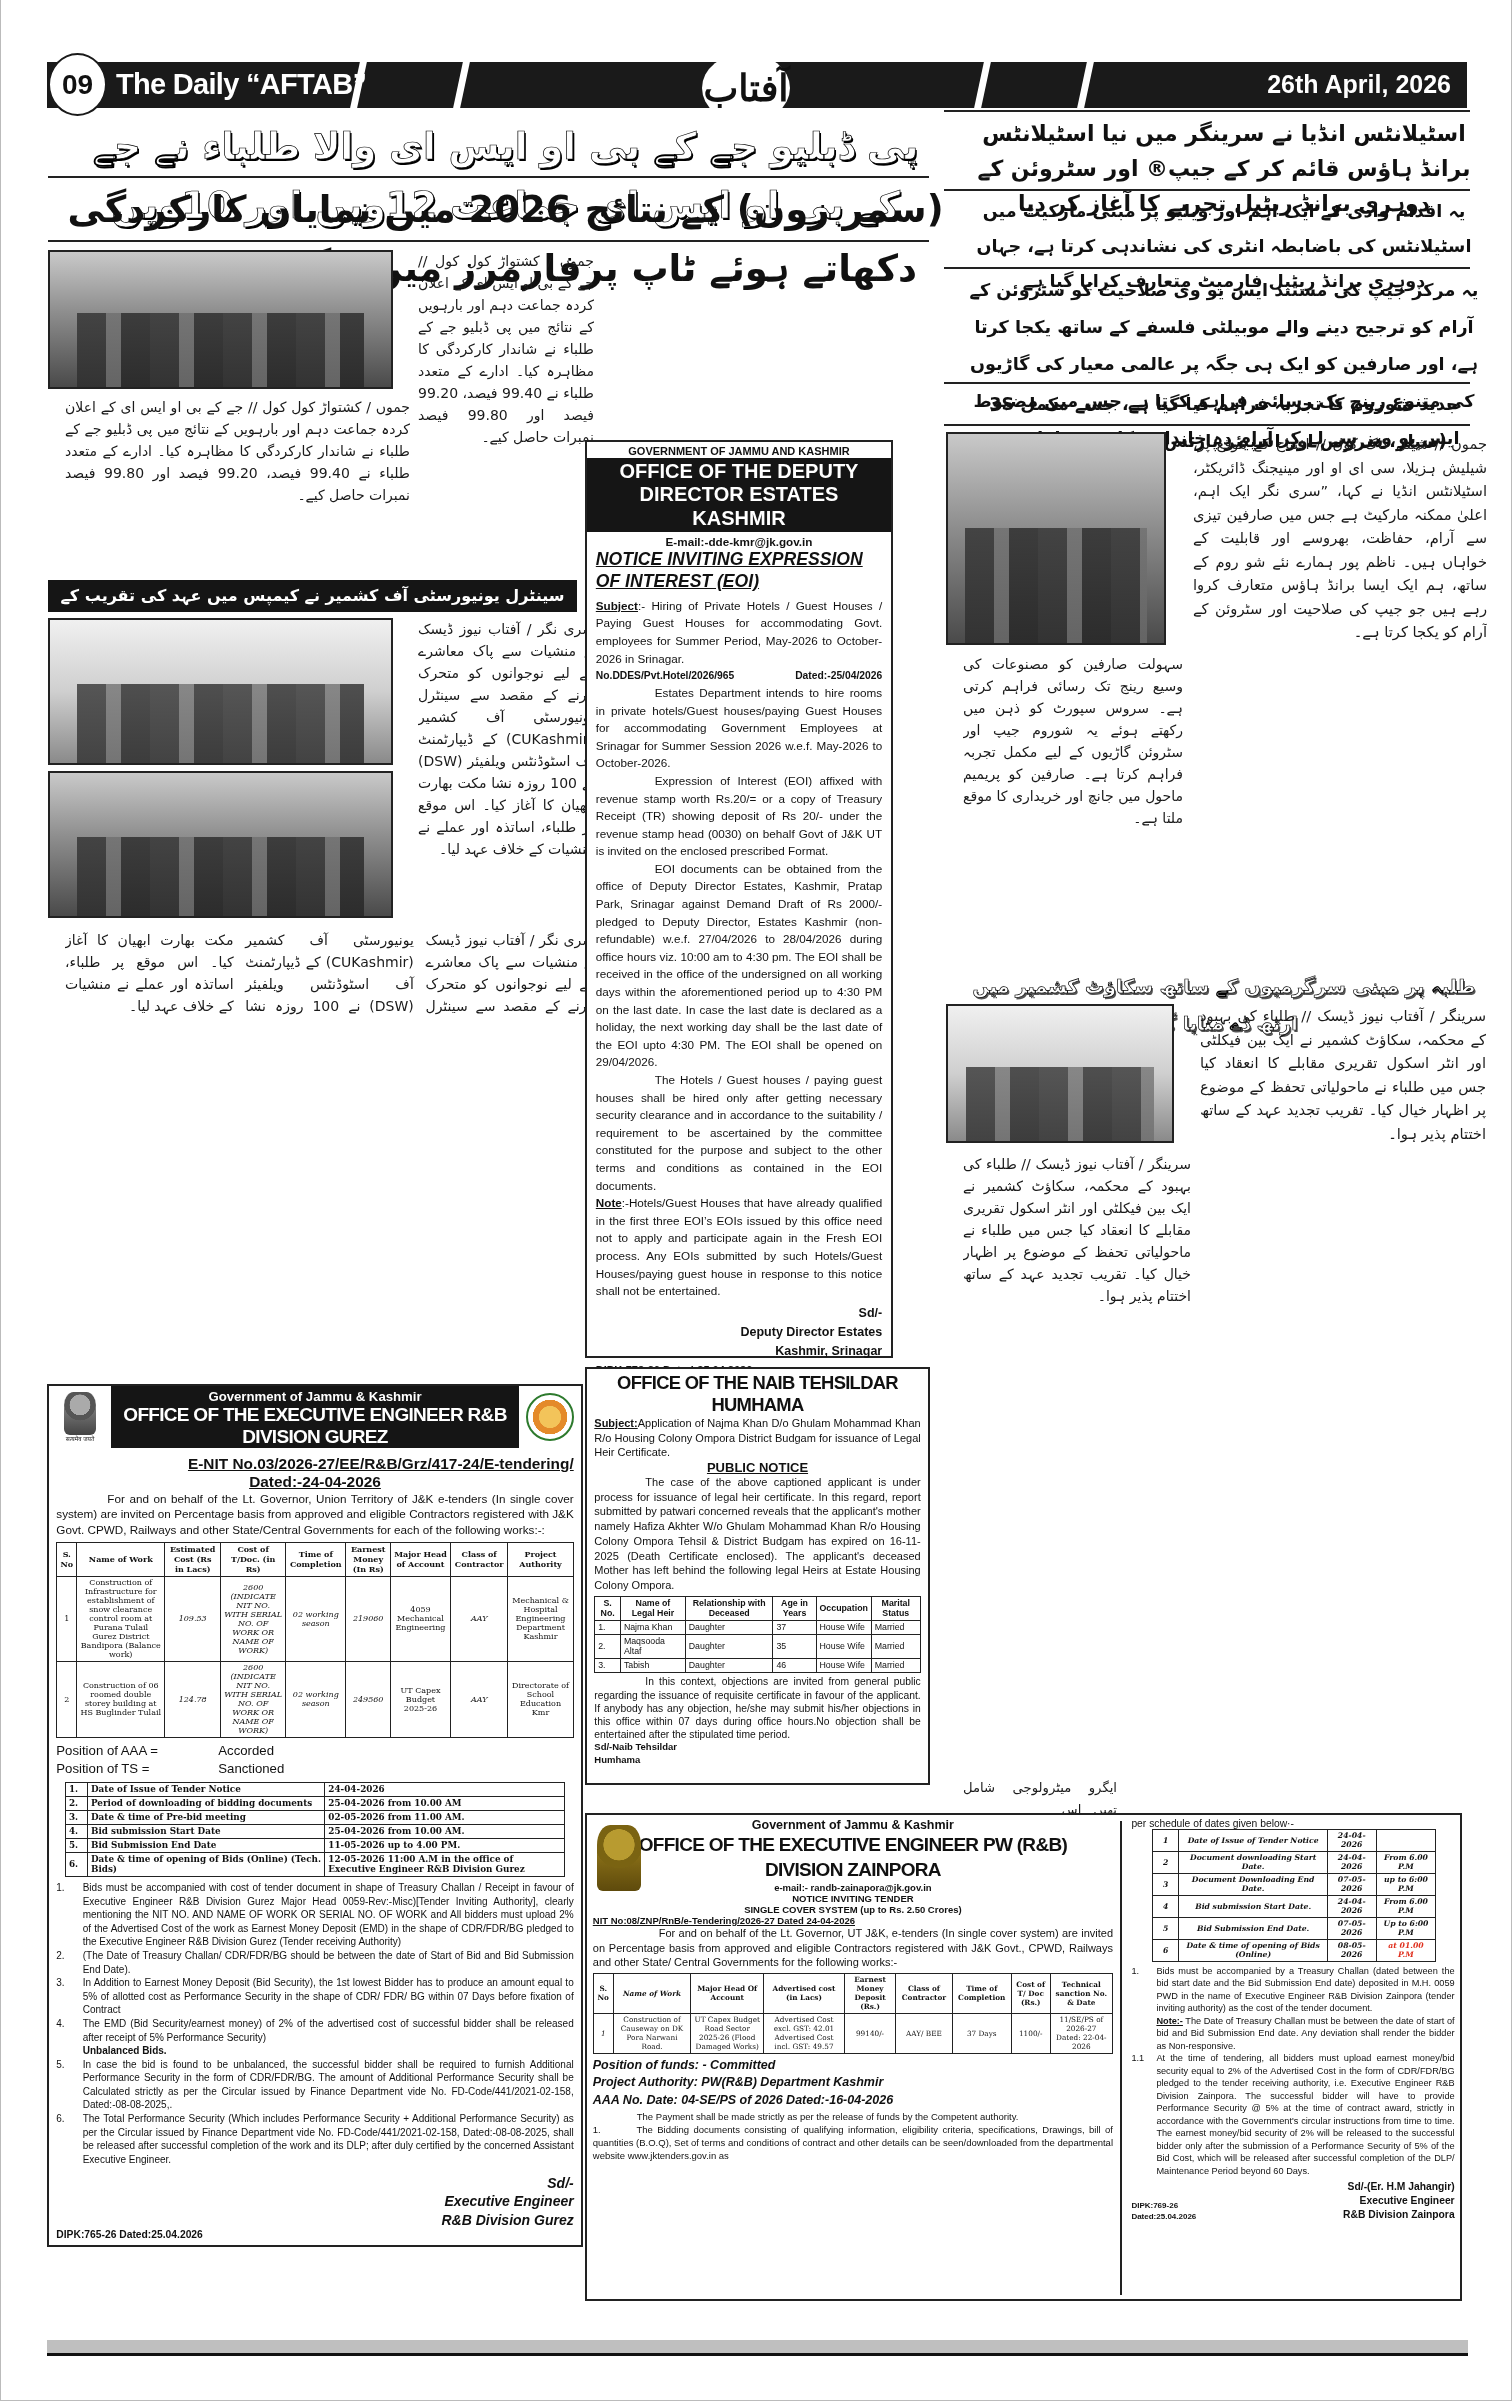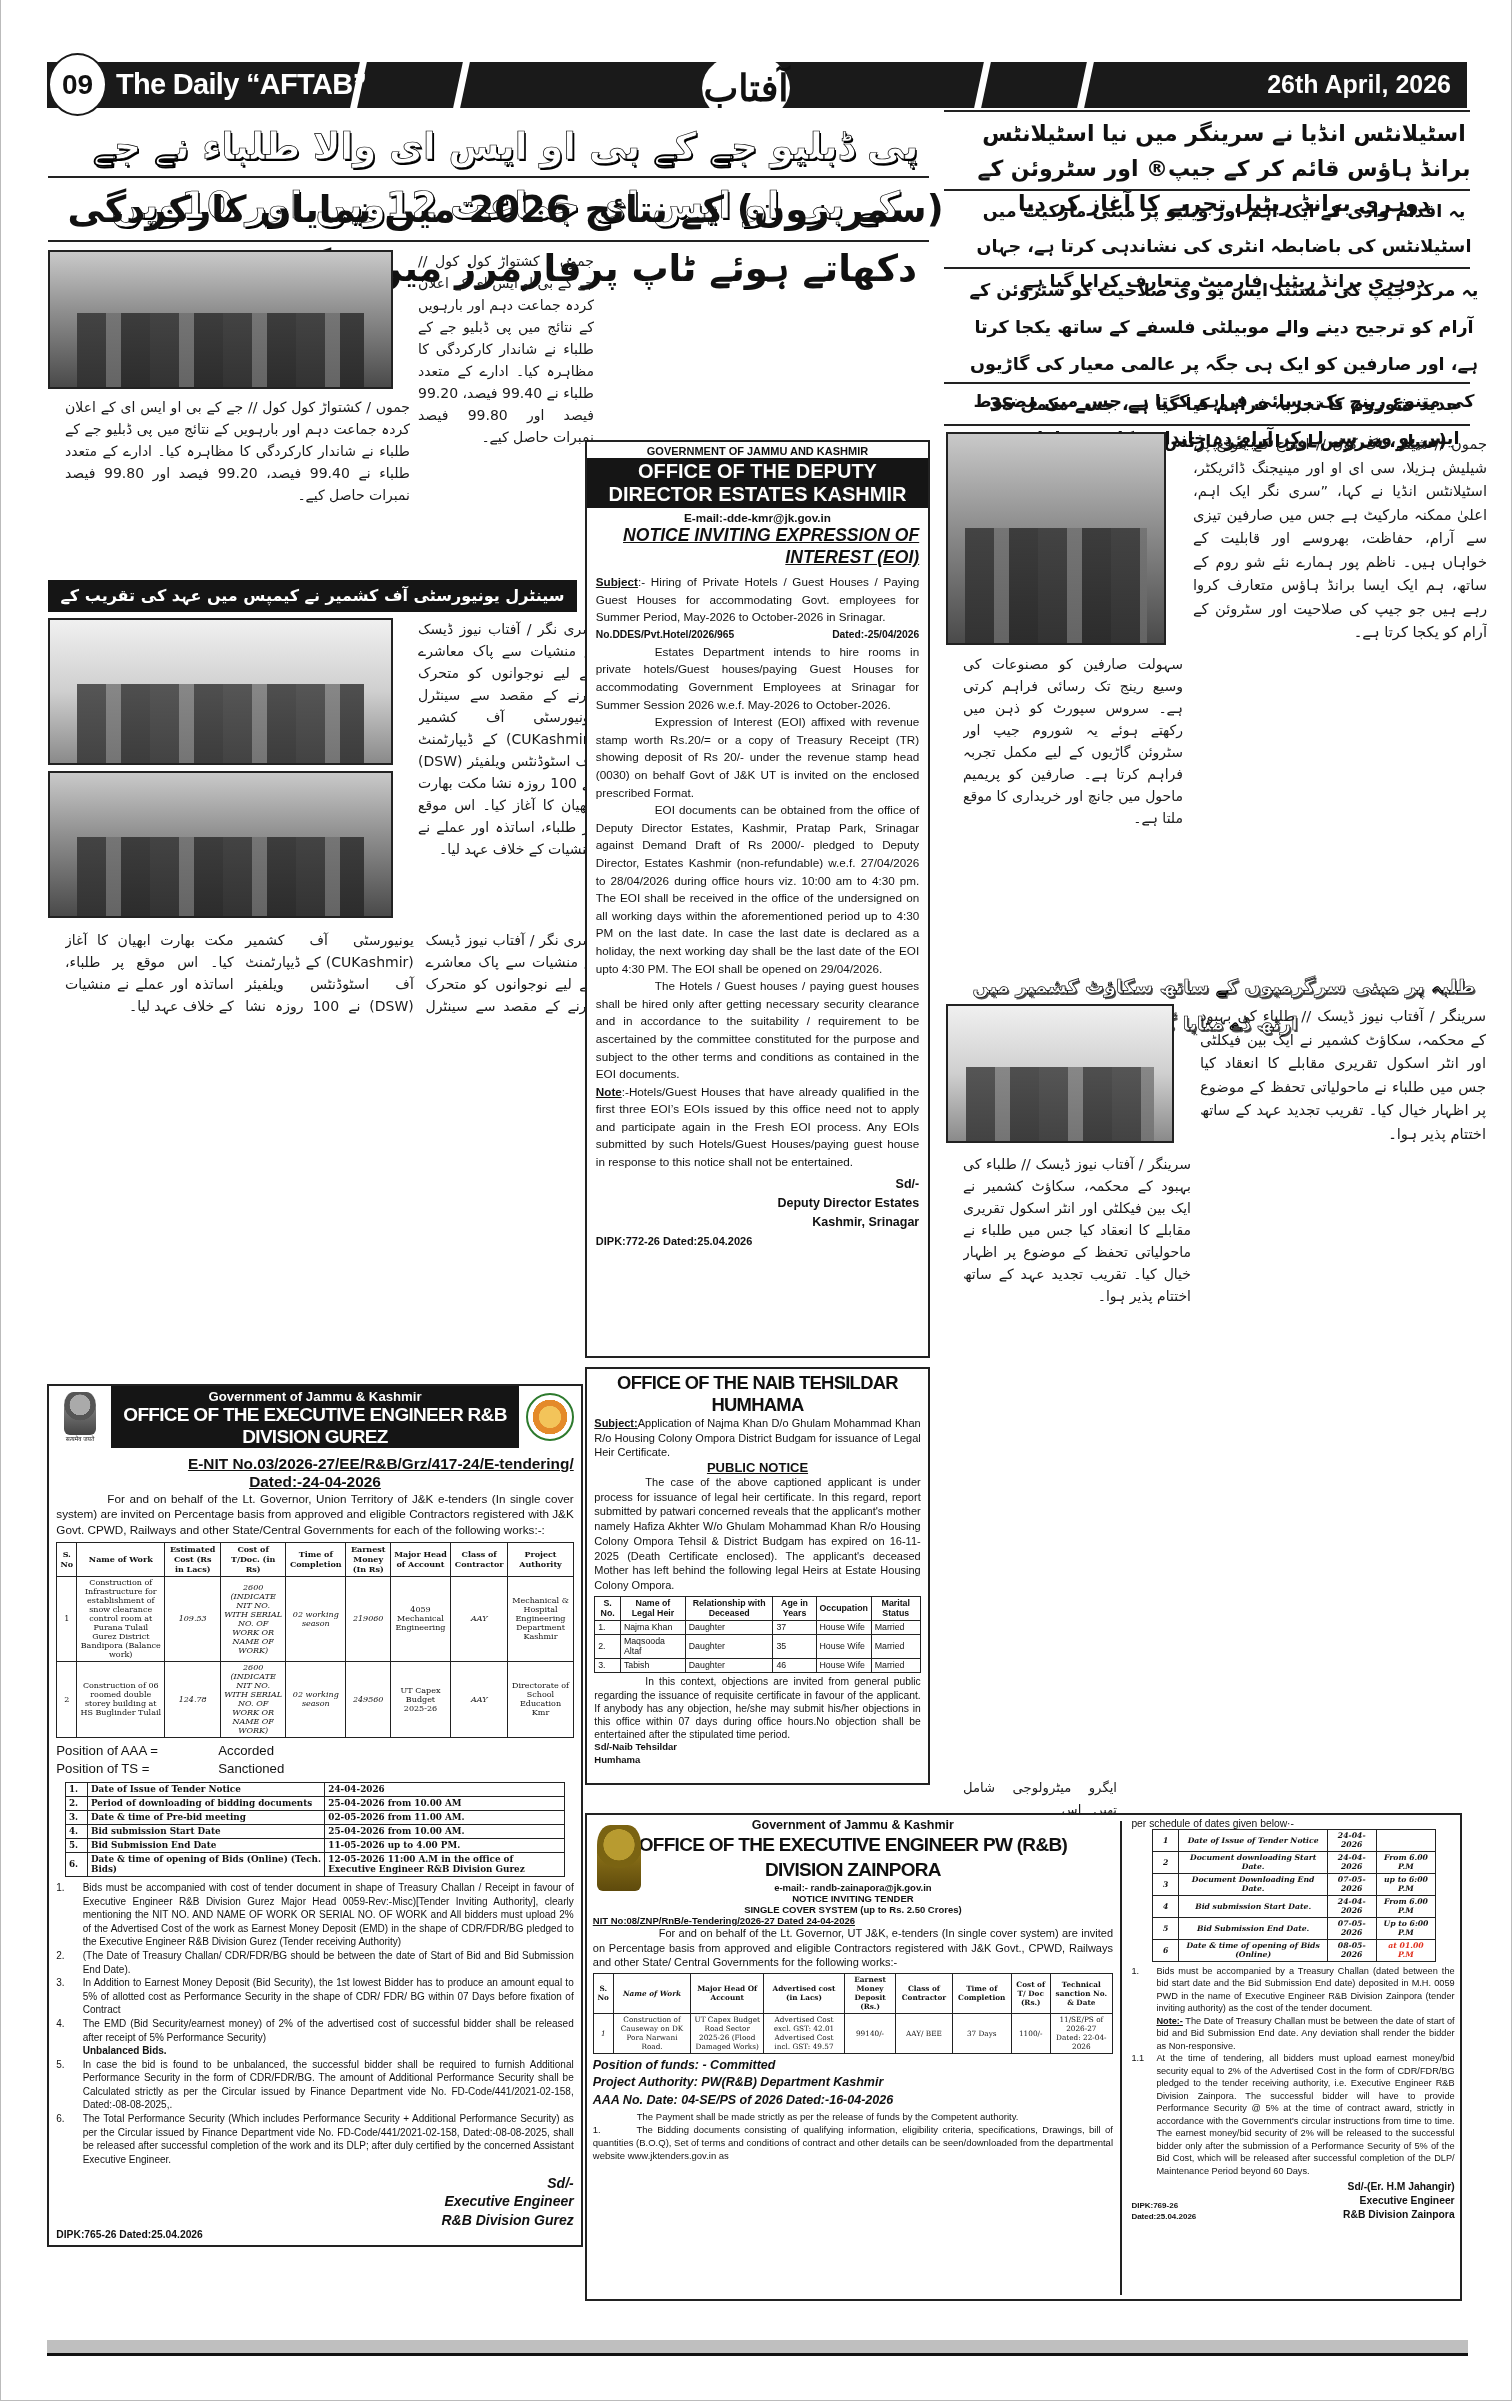--- a/index.html
+++ b/index.html
@@ -88,25 +88,25 @@
   <div class="photo" style="left:945px;top:432px;width:220px;height:213px"></div>
   <div class="urdu-col urdu" style="left:1175px;top:432px;width:294px;height:529px;font-size:14.7px;line-height:23.5px">جموں // شیتل کاک کول // افتتاح کے موقع پر، شیلیش ہزیلا، سی ای او اور مینیجنگ ڈائریکٹر، اسٹیلانٹس انڈیا نے کہا، ”سری نگر ایک اہم، اعلیٰ ممکنہ مارکیٹ ہے جس میں صارفین تیزی سے آرام، حفاظت، بھروسے اور قابلیت کے خواہاں ہیں۔ ناظم پور ہمارے نئے شو روم کے ساتھ، ہم ایک ایسا برانڈ ہاؤس متعارف کروا رہے ہیں جو جیپ کی صلاحیت اور سٹروئن کے آرام کو یکجا کرتا ہے۔</div>
   <div class="urdu-col urdu" style="left:945px;top:653px;width:220px;height:308px">سہولت صارفین کو مصنوعات کی وسیع رینج تک رسائی فراہم کرتی ہے۔ سروس سپورٹ کو ذہن میں رکھتے ہوئے یہ شوروم جیپ اور سٹروئن گاڑیوں کے لیے مکمل تجربہ فراہم کرتا ہے۔ صارفین کو پریمیم ماحول میں جانچ اور خریداری کا موقع ملتا ہے۔</div>
 
   <div class="right-hl urdu" style="top:968px;height:37px;font-size:19px;line-height:37px;color:#fff;-webkit-text-stroke:0.7px #000;text-shadow:1.5px 1.5px 0 #555;">طلبہ پر مبنی سرگرمیوں کے ساتھ سکاؤٹ کشمیر میں ارتھ ڈے منایا گیا</div>
   <div class="photo light" style="left:945px;top:1004px;width:228px;height:139px"></div>
   <div class="urdu-col urdu" style="left:1182px;top:1004px;width:286px;height:771px;font-size:14.7px;line-height:23.5px">سرینگر / آفتاب نیوز ڈیسک // طلباء کی بہبود کے محکمہ، سکاؤٹ کشمیر نے ایک بین فیکلٹی اور انٹر اسکول تقریری مقابلے کا انعقاد کیا جس میں طلباء نے ماحولیاتی تحفظ کے موضوع پر اظہار خیال کیا۔ تقریب تجدید عہد کے ساتھ اختتام پذیر ہوا۔</div>
   <div class="urdu-col urdu" style="left:945px;top:1153px;width:228px;height:624px">سرینگر / آفتاب نیوز ڈیسک // طلباء کی بہبود کے محکمہ، سکاؤٹ کشمیر نے ایک بین فیکلٹی اور انٹر اسکول تقریری مقابلے کا انعقاد کیا جس میں طلباء نے ماحولیاتی تحفظ کے موضوع پر اظہار خیال کیا۔ تقریب تجدید عہد کے ساتھ اختتام پذیر ہوا۔</div>
   <div class="urdu-col urdu" style="left:945px;top:1777px;width:154px;height:44px;font-size:13.2px">ایگرو میٹرولوجی شامل تھیں۔ اس</div>
 
-  <div class="ad" style="left:584px;top:440px;width:345px;height:918px;padding:2.9px 8.8px">
+  <div class="ad" style="left:584px;top:440px;width:308px;height:918px;padding:2.9px 8.8px">
     <div style="text-align:center;font-weight:bold;font-size:11px">GOVERNMENT OF JAMMU AND KASHMIR</div>
     <div class="blackhead" style="margin:1.5px -8.8px;padding:1.5px 5.9px;font-size:20px;line-height:23.5px">OFFICE OF THE DEPUTY DIRECTOR ESTATES KASHMIR</div>
     <div style="text-align:center;font-weight:bold;font-size:11.7px;margin-top:2.9px">E-mail:-dde-kmr@jk.gov.in</div>
-    <div class="ul" style="text-align:right;font-weight:bold;font-style:italic;font-size:17.6px;line-height:22px">NOTICE INVITING EXPRESSION OF INTEREST (EOI)</div>
+    <div class="ul" style="text-align:left;font-weight:bold;font-style:italic;font-size:17.6px;line-height:22px">NOTICE INVITING EXPRESSION OF INTEREST (EOI)</div>
     <p style="font-size:11.7px;line-height:17.6px;margin-top:5px"><b class="ul">Subject</b><span>:- Hiring of Private Hotels / Guest Houses / Paying Guest Houses for accommodating Govt. employees for Summer Period, May-2026 to October-2026 in Srinagar.</span></p>
     <div style="display:flex;justify-content:space-between;font-weight:bold;font-size:10.3px;margin:2.9px 0">
       <span>No.DDES/Pvt.Hotel/2026/965</span>
       <span>Dated:-25/04/2026</span>
     </div>
     <p style="font-size:11.7px;line-height:17.6px;text-indent:59px">Estates Department intends to hire rooms in private hotels/Guest houses/paying Guest Houses for accommodating Government Employees at Srinagar for Summer Session 2026 w.e.f. May-2026 to October-2026.</p>
     <p style="font-size:11.7px;line-height:17.6px;text-indent:59px">Expression of Interest (EOI) affixed with revenue stamp worth Rs.20/= or a copy of Treasury Receipt (TR) showing deposit of Rs 20/- under the revenue stamp head (0030) on behalf Govt of J&amp;K UT is invited on the enclosed prescribed Format.</p>
     <p style="font-size:11.7px;line-height:17.6px;text-indent:59px">EOI documents can be obtained from the office of Deputy Director Estates, Kashmir, Pratap Park, Srinagar against Demand Draft of Rs 2000/- pledged to Deputy Director, Estates Kashmir (non-refundable) w.e.f. 27/04/2026 to 28/04/2026 during office hours viz. 10:00 am to 4:30 pm. The EOI shall be received in the office of the undersigned on all working days within the aforementioned period up to 4:30 PM on the last date. In case the last date is declared as a holiday, the next working day shall be the last date of the EOI upto 4:30 PM. The EOI shall be opened on 29/04/2026.</p>
     <p style="font-size:11.7px;line-height:17.6px;text-indent:59px">The Hotels / Guest houses / paying guest houses shall be hired only after getting necessary security clearance and in accordance to the suitability / requirement to be ascertained by the committee constituted for the purpose and subject to the other terms and conditions as contained in the EOI documents.</p>
     <p style="font-size:11.7px;line-height:17.6px"><b class="ul">Note</b><span>:-Hotels/Guest Houses that have already qualified in the first three EOI’s EOIs issued by this office need not to apply and participate again in the Fresh EOI process. Any EOIs submitted by such Hotels/Guest Houses/paying guest house in response to this notice shall not be entertained.</span></p>

